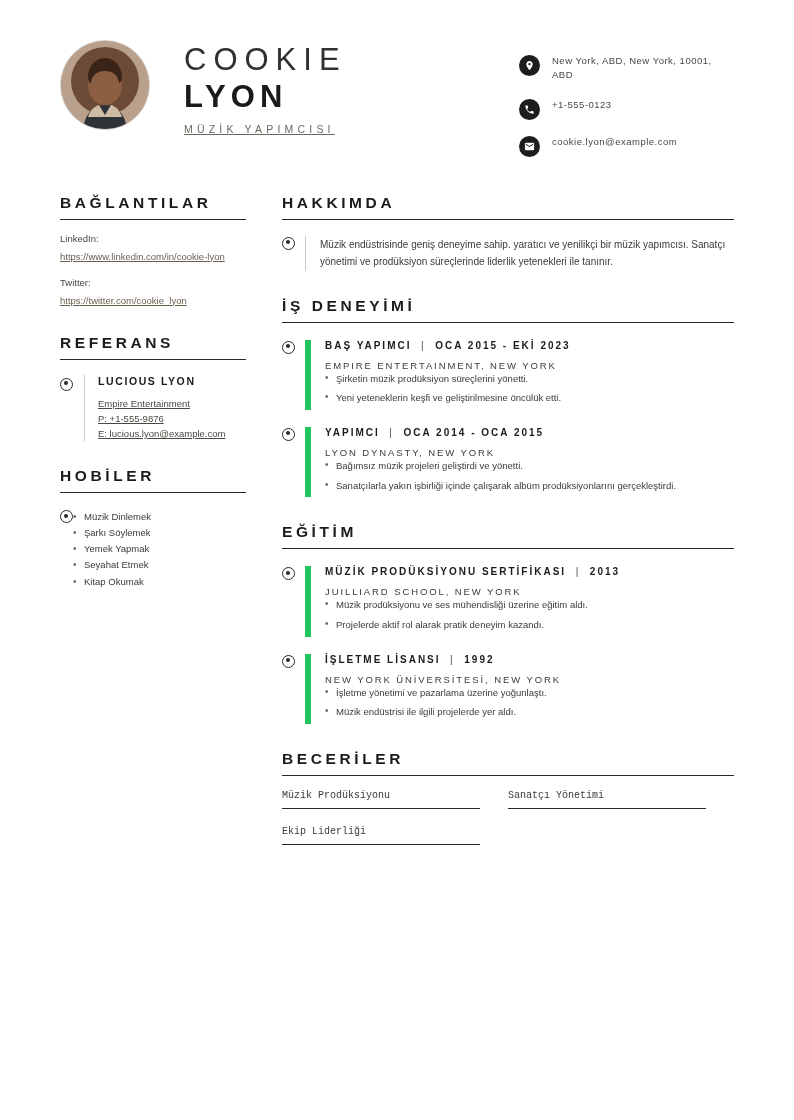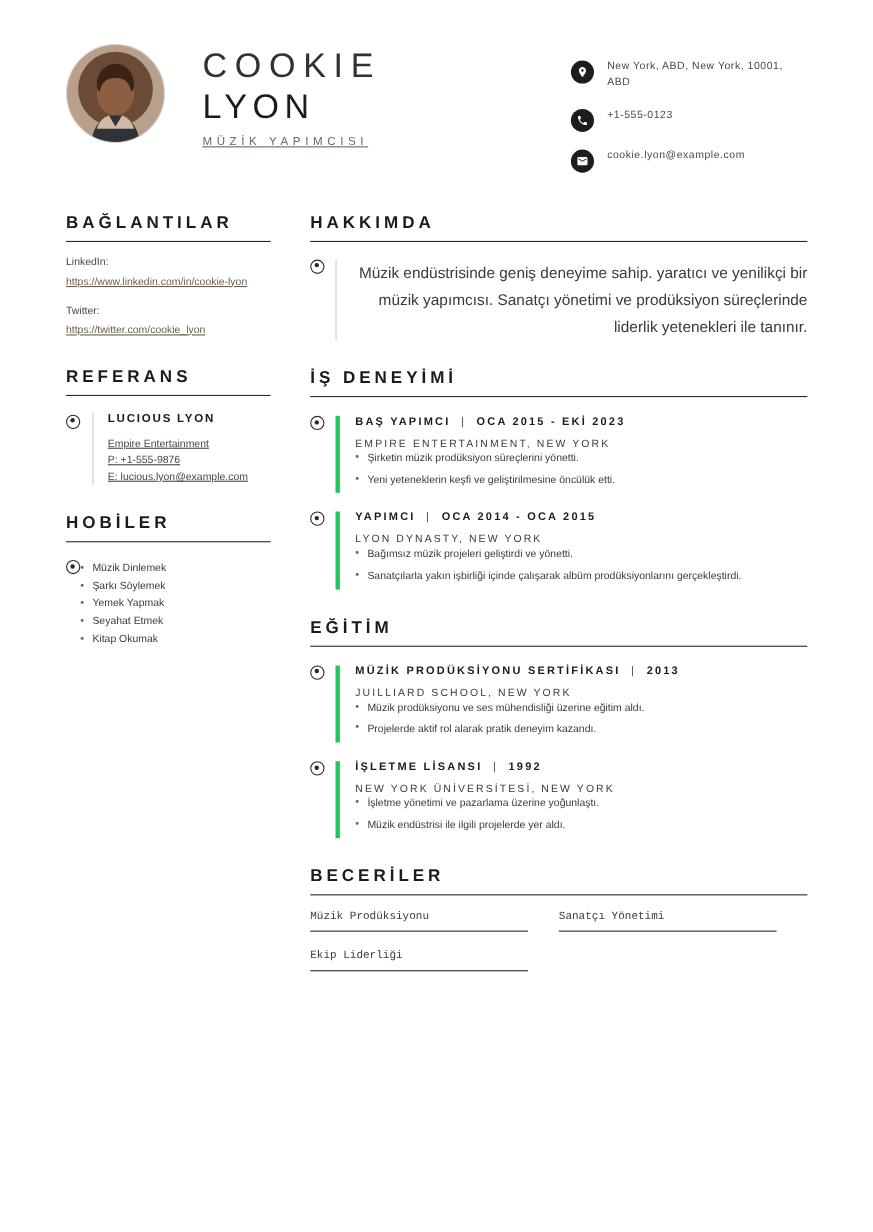--- a/index.html
+++ b/index.html
@@ -26,21 +26,21 @@
     background:#c7b8ae;
     position:relative;
   }
   .avatar svg { display:block; width:100%; height:100%; }
   .name-block { margin-left:34px; padding-top:4px; flex:1 1 auto; }
   .name-first {
     font-size:31px; letter-spacing:7px; font-weight:300;
     color:#33312f; line-height:1.05; text-transform:uppercase;
   }
   .name-last {
-    font-size:31px; letter-spacing:5px; font-weight:400;
+    font-size:31px; letter-spacing:5px; font-weight:700;
     color:#1d1b19; line-height:1.15; margin-top:2px; text-transform:uppercase;
   }
   .job-title {
     font-size:10.5px; letter-spacing:4.2px; color:#6c6761;
     margin-top:9px; text-transform:uppercase;text-decoration:underline;
   }
 
   .contact { width:215px; flex:0 0 215px; padding-top:14px; }
   .contact-row { display:flex; align-items:flex-start; margin-bottom:15px; }
   .c-icon {
@@ -101,24 +101,24 @@
   .hobby-list li { margin:0; }
   ul.dots { list-style:none; margin:0; padding:0; }
   ul.dots li { position:relative; padding-left:11px; }
   ul.dots li::before {
     content:"•"; position:absolute; left:0; top:-1px; color:#6b6661; font-size:10px;
   }
 
   
   .about-row { display:flex; margin-top:16px; }
   .about-body { margin-left:10px; border-left:1px solid #cfcac4; padding-left:14px; }
-  .about-text { font-size:14px; color:#3d3a36; line-height:1.75;text-align:right; }
+  .about-text { font-size:10px; color:#3d3a36; line-height:1.75; }
 
   .entry { display:flex; margin-top:17px; }
-  .entry-body { margin-left:10px; border-left:4px solid #22c55e; padding-left:14px; flex:1 1 auto; }
+  .entry-body { margin-left:10px; border-left:6px solid #22c55e; padding-left:14px; flex:1 1 auto; }
   .entry-head { font-size:10px; font-weight:700; letter-spacing:2px; color:#1d1b19; text-transform:uppercase; }
   .entry-head .sep { font-weight:400; color:#4b4742; }
   .entry-org { font-size:9.5px; letter-spacing:1.9px; color:#3d3a36; margin-top:9px; text-transform:uppercase; }
   .entry-list { margin-top:8px; font-size:9.5px; color:#3d3a36; line-height:1.65; }
   .entry-list li { margin-bottom:4px; }
 
   .skills { display:flex; flex-wrap:wrap; margin-top:14px; }
   .skill {
     width:50%; box-sizing:border-box; padding-right:28px; margin-bottom:17px;font-family:Liberation Mono, monospace;
   }

